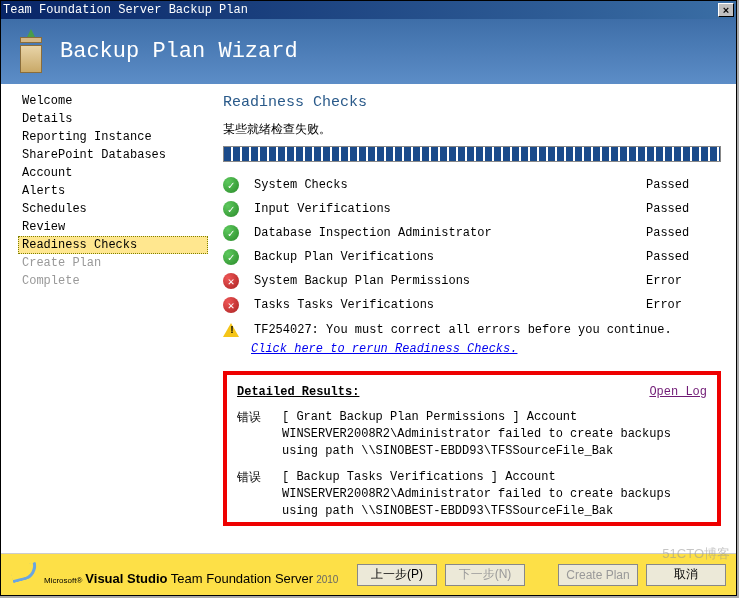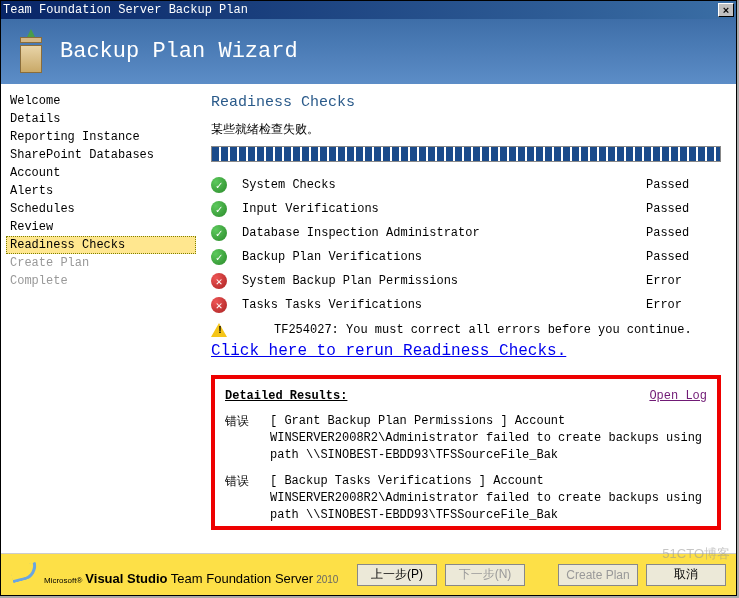--- a/index.html
+++ b/index.html
@@ -7,39 +7,39 @@
 .window { width: 737px; height: 596px; background: #ece9d8; border: 1px solid #000; position: relative; }
 .titlebar { height: 18px; background: linear-gradient(to right, #082567, #3a6ea5); color: #fff; display: flex; align-items: center; justify-content: space-between; padding: 0 2px; font-family: "Courier New", monospace; }
 .titlebar-text { font-size: 12px; }
 .close-btn { width: 16px; height: 14px; background: #c0c0c0; border: 1px solid #fff; border-right-color: #000; border-bottom-color: #000; text-align: center; line-height: 12px; font-family: Arial; font-weight: bold; font-size: 11px; color: #000; cursor: pointer; }
 .header-band { height: 65px; background: linear-gradient(to bottom, #3e6ea8, #5c8dc7); display: flex; align-items: center; padding-left: 15px; }
 .header-icon { width: 32px; height: 42px; margin-right: 12px; position: relative; }
 .header-icon .box { width: 22px; height: 28px; background: linear-gradient(to bottom, #e8d4a8, #c9a968); border: 1px solid #8a6d3b; position: absolute; bottom: 0; left: 4px; }
 .header-icon .lid { width: 22px; height: 6px; background: #d4b888; border: 1px solid #8a6d3b; position: absolute; top: 6px; left: 4px; }
 .header-icon .arrow { position: absolute; top: -2px; left: 10px; width: 0; height: 0; border-left: 5px solid transparent; border-right: 5px solid transparent; border-bottom: 10px solid #4a9c4a; }
 .header-title { font-family: "Courier New", monospace; font-size: 22px; color: #fff; }
-.body-area { display: flex; height: 472px; background: #fff; }
+.body-area { display: flex; height: 472px; background: #fff; padding-left: 12px; }
 .sidebar { width: 200px; padding: 8px 5px; }
 .sidebar-item { padding: 2px 4px; font-family: "Courier New", monospace; font-size: 12px; cursor: pointer; }
 .sidebar-item.selected { background: #ffe78f; border: 1px dotted #808000; padding: 1px 3px; }
 .sidebar-item.disabled { color: #999; }
 .main { flex: 1; padding: 10px 15px 10px 10px; position: relative; }
 .main-title { font-family: "Courier New", monospace; font-size: 15px; color: #2a5a8a; margin-bottom: 10px; }
 .subtitle { font-size: 12px; margin-bottom: 8px; }
 .progress { height: 16px; background: repeating-linear-gradient(to right, #1a4a8a 0, #1a4a8a 7px, #fff 7px, #fff 9px); border: 1px solid #888; margin-bottom: 15px; }
 .check-row { display: flex; align-items: center; margin-bottom: 8px; font-family: "Courier New", monospace; font-size: 12px; }
 .status-icon { width: 16px; height: 16px; border-radius: 50%; margin-right: 15px; display: flex; align-items: center; justify-content: center; color: #fff; font-weight: bold; font-size: 11px; }
 .status-icon.pass { background: radial-gradient(circle at 30% 30%, #5dc95d, #2a8a2a); }
 .status-icon.error { background: radial-gradient(circle at 30% 30%, #e55, #a22); }
 .status-icon.warn { width: 0; height: 0; border-left: 8px solid transparent; border-right: 8px solid transparent; border-bottom: 14px solid #f5c518; border-radius: 0; position: relative; margin-right: 15px; }
 .status-icon.warn::after { content: "!"; position: absolute; left: -2px; top: 2px; color: #000; font-size: 10px; }
 .check-label { flex: 1; }
 .check-status { width: 75px; }
-.warn-row { margin: 10px 0 5px 0; display: flex; align-items: center; font-family: "Courier New", monospace; font-size: 12px; gap: 32px; }
-.rerun-link { color: #0000ee; text-decoration: underline; font-family: "Courier New", monospace; font-size: 16px; cursor: pointer; }
+.warn-row { margin: 10px 0 5px 0; display: flex; align-items: center; font-family: "Courier New", monospace; font-size: 12px; }
+.rerun-link { color: #0000ee; text-decoration: underline; font-family: "Courier New", monospace; font-size: 12px; margin-left: 28px; cursor: pointer; font-style: italic; }
 .results-box { border: 4px solid #e00; margin-top: 15px; padding: 10px; height: 155px; position: relative; }
 .results-title { font-family: "Courier New", monospace; font-size: 12px; font-weight: bold; text-decoration: underline; }
 .open-log { position: absolute; right: 10px; top: 10px; color: #701a75; text-decoration: underline; font-family: "Courier New", monospace; font-size: 12px; cursor: pointer; }
 .result-row { display: flex; margin-top: 10px; font-family: "Courier New", monospace; font-size: 12px; }
 .result-label { width: 45px; flex-shrink: 0; }
 .result-text { flex: 1; line-height: 1.4; }
 .footer { position: absolute; bottom: 0; left: 0; right: 0; height: 42px; border-top: 1px solid #ccc; display: flex; align-items: center; padding: 0 10px; background: #fde047; }
 .footer-logo { display: flex; align-items: baseline; flex: 1; }
 .logo-swoosh { width: 28px; height: 20px; margin-right: 5px; position: relative; }
 .logo-swoosh::before { content: ""; position: absolute; width: 24px; height: 12px; border: 3px solid #6aa5e0; border-top: none; border-left: none; border-radius: 0 0 20px 0; transform: rotate(-15deg); left: 0; top: 2px; }

